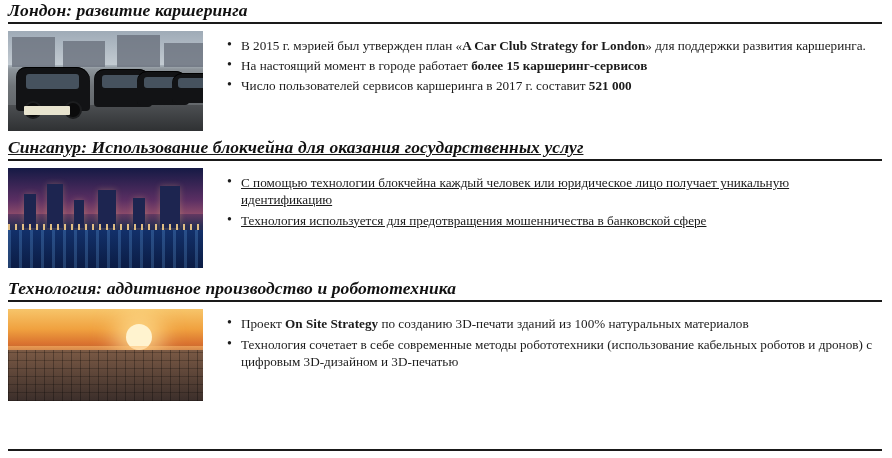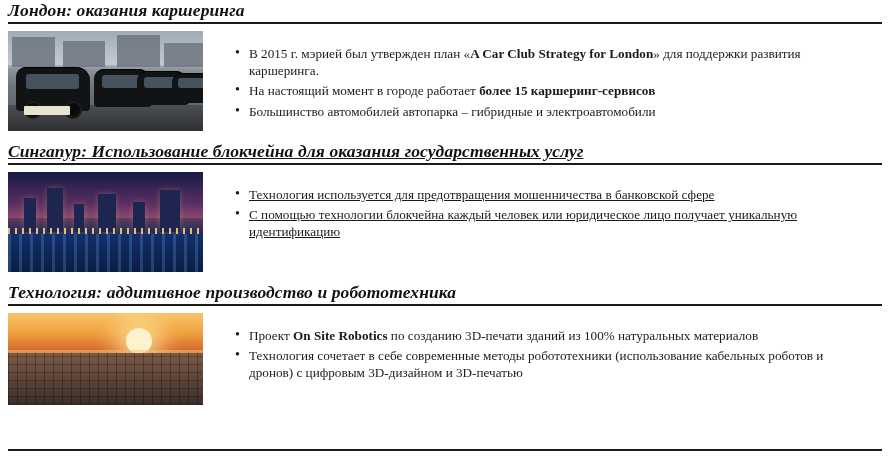--- a/index.html
+++ b/index.html
@@ -51,21 +51,21 @@
     height: 100px;
     position: relative;
     overflow: hidden;
     border: 0;
   }
   .thumb.tall {
     height: 92px;
   }
   .bullets {
     flex: 1 1 auto;
-    margin: 12px;
+    margin: 4px;
     padding: 2px 14px 0 34px;
     list-style: none;
   }
   .bullets li {
     position: relative;
     font-size: 13.2px;
     line-height: 1.30;
     padding: 0 0 3px 0;
     color: #1b1b1b;
   }
@@ -173,21 +173,21 @@
     height: 2px;
     background: #1a1a1a;
   }
 </style>
 </head>
 <body>
 
 <div class="page">
 
   <div class="section">
-    <div class="section-heading">Лондон: оказания каршеринга</div>
+    <div class="section-heading">Лондон: развитие каршеринга</div>
     <div class="heading-rule"></div>
     <div class="section-body">
 
       <div class="thumb pic-london">
         <div class="sky"></div>
         <div class="bldg" style="left:2%;"></div>
         <div class="bldg" style="left:28%; top:10%; height:26%;"></div>
         <div class="bldg" style="left:56%; top:4%; height:32%;"></div>
         <div class="bldg" style="left:80%; top:12%; height:24%;"></div>
         <div class="ground"></div>
@@ -206,21 +206,21 @@
           <div class="win"></div>
         </div>
         <div class="cab" style="left:84%; width:44px; height:30px; bottom:28%;">
           <div class="win"></div>
         </div>
       </div>
 
       <ul class="bullets">
         <li><span>В 2015 г. мэрией был утвержден план «<b class="b">A Car Club Strategy for London</b>» для поддержки развития каршеринга.</span></li>
         <li><span>На настоящий момент в городе работает <b class="b">более 15 каршеринг-сервисов</b></span></li>
-        <li><span>Большинство автомобилей автопарка – гибридные и электроавтомобили</span></li>
+        <li><span>Число пользователей сервисов каршеринга в 2017 г. составит <b class="b">521 000</b></span></li>
       </ul>
     </div>
   </div>
 
   <div class="section" style="margin-top:6px;text-decoration:underline;">
     <div class="section-heading">Сингапур: Использование блокчейна для оказания государственных услуг</div>
     <div class="heading-rule"></div>
     <div class="section-body">
 
       <div class="thumb pic-singapore">
@@ -230,39 +230,39 @@
         <div class="tower" style="left:34%; width:10px; height:28%;"></div>
         <div class="tower" style="left:46%; width:18px; height:38%;"></div>
         <div class="tower" style="left:64%; width:12px; height:30%;"></div>
         <div class="tower" style="left:78%; width:20px; height:42%;"></div>
         <div class="lights"></div>
         <div class="water"></div>
         <div class="reflect"></div>
       </div>
 
       <ul class="bullets">
+        <li><span>С помощью технологии блокчейна каждый человек или юридическое лицо получает уникальную идентификацию</span></li>
         <li><span>Технология используется для предотвращения мошенничества в банковской сфере</span></li>
-        <li><span>С помощью технологии блокчейна каждый человек или юридическое лицо получает уникальную идентификацию</span></li>
       </ul>
     </div>
   </div>
 
   <div class="section" style="margin-top:10px;">
     <div class="section-heading">Технология: аддитивное производство и робототехника</div>
     <div class="heading-rule"></div>
     <div class="section-body">
 
       <div class="thumb tall pic-barcelona">
         <div class="sun"></div>
         <div class="haze"></div>
         <div class="city"></div>
         <div class="grid"></div>
       </div>
 
       <ul class="bullets">
-        <li><span>Проект <b class="b">On Site Robotics</b> по созданию 3D-печати зданий из 100% натуральных материалов</span></li>
+        <li><span>Проект <b class="b">On Site Strategy</b> по созданию 3D-печати зданий из 100% натуральных материалов</span></li>
         <li><span>Технология сочетает в себе современные методы робототехники (использование кабельных роботов и дронов) с цифровым 3D-дизайном и 3D-печатью</span></li>
       </ul>
     </div>
   </div>
 
   <div class="bottom-rule"></div>
 </div>
 
 </body></html>

